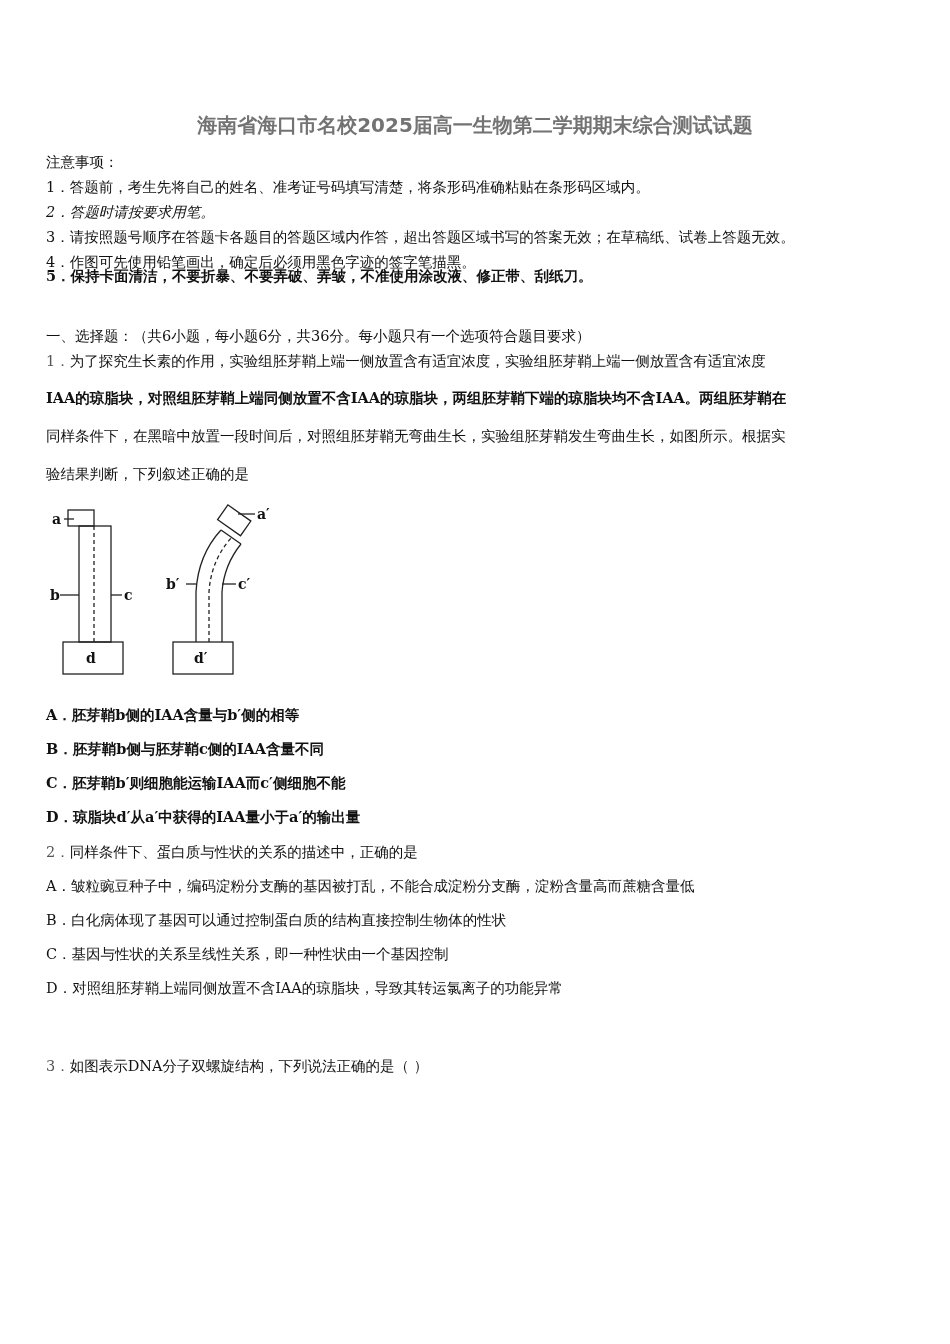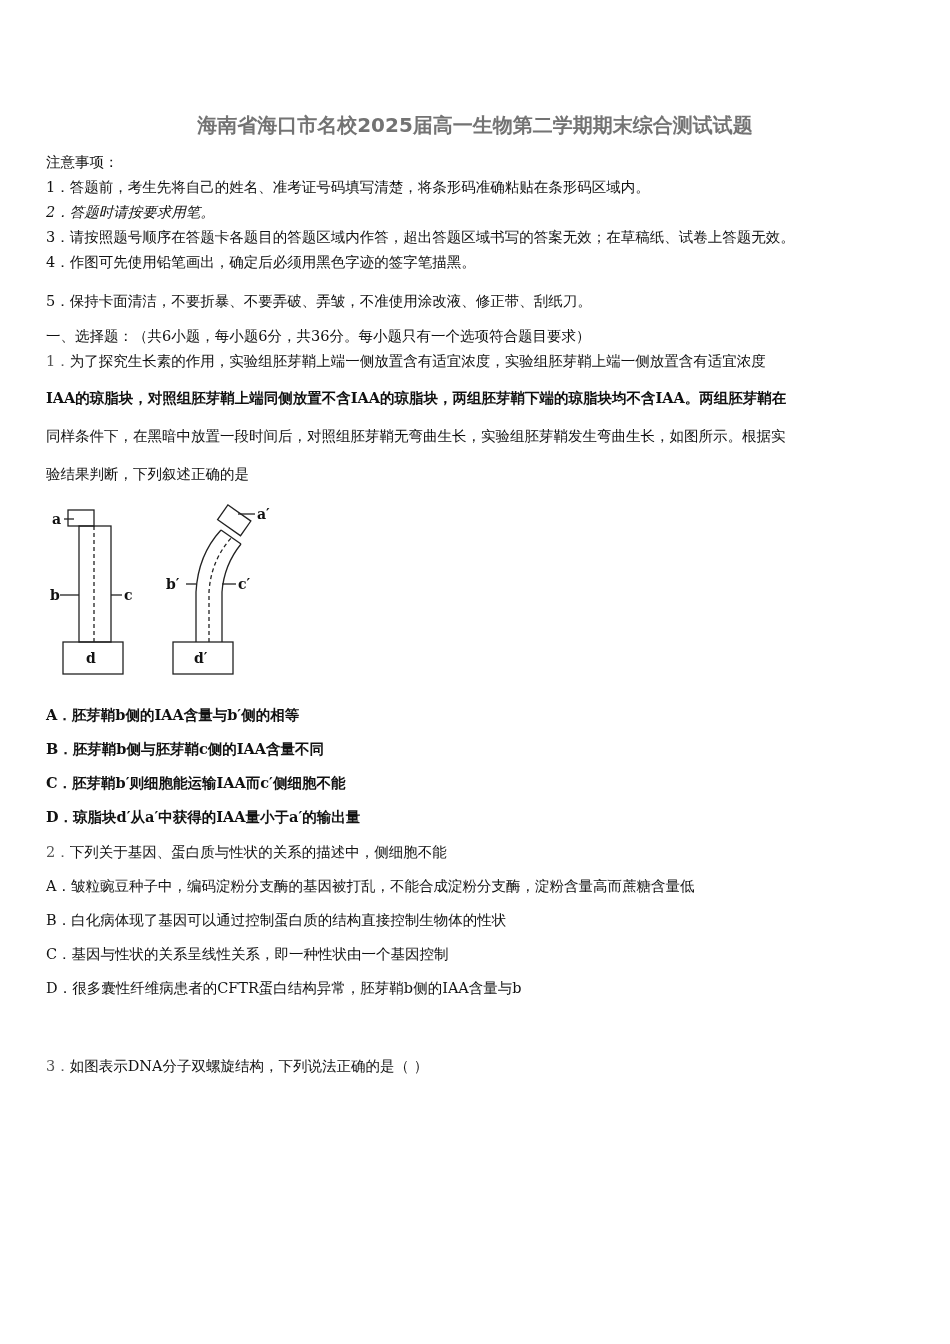--- a/index.html
+++ b/index.html
@@ -25,21 +25,21 @@
 
 <div>
 
   <div class="title">海南省海口市名校2025届高一生物第二学期期末综合测试试题</div>
 
   <div class="line" style="top:153px;">注意事项：</div>
   <div class="line" style="top:178px;text-align:right;">1．答题前，考生先将自己的姓名、准考证号码填写清楚，将条形码准确粘贴在条形码区域内。</div>
   <div class="line" style="top:203px;font-style:italic;">2．答题时请按要求用笔。</div>
   <div class="line" style="top:228px;">3．请按照题号顺序在答题卡各题目的答题区域内作答，超出答题区域书写的答案无效；在草稿纸、试卷上答题无效。</div>
   <div class="line" style="top:253px;">4．作图可先使用铅笔画出，确定后必须用黑色字迹的签字笔描黑。</div>
-  <div class="line" style="top:292px;">5．保持卡面清洁，不要折暴、不要弄破、弄皱，不准使用涂改液、修正带、刮纸刀。</div>
+  <div class="line" style="top:267px;font-weight:bold;">5．保持卡面清洁，不要折暴、不要弄破、弄皱，不准使用涂改液、修正带、刮纸刀。</div>
 
   <div class="line" style="top:327px;">一、选择题：（共6小题，每小题6分，共36分。每小题只有一个选项符合题目要求）</div>
 
   <div class="line" style="top:352px;">
     <span class="qnum">1．</span><span>为了探究生长素的作用，实验组胚芽鞘上端一侧放置含有适宜浓度，实验组胚芽鞘上端一侧放置含有适宜浓度</span>
   </div>
   <div class="line bold" style="top:389px;">IAA的琼脂块，对照组胚芽鞘上端同侧放置不含IAA的琼脂块，两组胚芽鞘下端的琼脂块均不含IAA。两组胚芽鞘在</div>
   <div class="line" style="top:427px;">同样条件下，在黑暗中放置一段时间后，对照组胚芽鞘无弯曲生长，实验组胚芽鞘发生弯曲生长，如图所示。根据实</div>
   <div class="line" style="top:465px;">验结果判断，下列叙述正确的是</div>
 
@@ -79,24 +79,24 @@
       </g>
     </svg>
   </div>
 
   <div class="line bold" style="top:706px;">A．胚芽鞘b侧的IAA含量与b′侧的相等</div>
   <div class="line bold" style="top:740px;">B．胚芽鞘b侧与胚芽鞘c侧的IAA含量不同</div>
   <div class="line bold" style="top:774px;">C．胚芽鞘b′则细胞能运输IAA而c′侧细胞不能</div>
   <div class="line bold" style="top:808px;">D．琼脂块d′从a′中获得的IAA量小于a′的输出量</div>
 
   <div class="line" style="top:843px;">
-    <span class="qnum">2．</span><span>下列关于基因、蛋白质与性状的关系的描述中，侧细胞不能</span>
+    <span class="qnum">2．</span><span>同样条件下、蛋白质与性状的关系的描述中，正确的是</span>
   </div>
   <div class="line" style="top:877px;">A．皱粒豌豆种子中，编码淀粉分支酶的基因被打乱，不能合成淀粉分支酶，淀粉含量高而蔗糖含量低</div>
   <div class="line" style="top:911px;">B．白化病体现了基因可以通过控制蛋白质的结构直接控制生物体的性状</div>
   <div class="line" style="top:945px;">C．基因与性状的关系呈线性关系，即一种性状由一个基因控制</div>
-  <div class="line" style="top:979px;">D．很多囊性纤维病患者的CFTR蛋白结构异常，胚芽鞘b侧的IAA含量与b</div>
+  <div class="line" style="top:979px;">D．对照组胚芽鞘上端同侧放置不含IAA的琼脂块，导致其转运氯离子的功能异常</div>
 
   <div class="line" style="top:1013px;margin-top:44px;">
     <span class="qnum">3．</span><span>如图表示DNA分子双螺旋结构，下列说法正确的是（    ）</span>
   </div>
 
 </div>
 
 </body></html>

